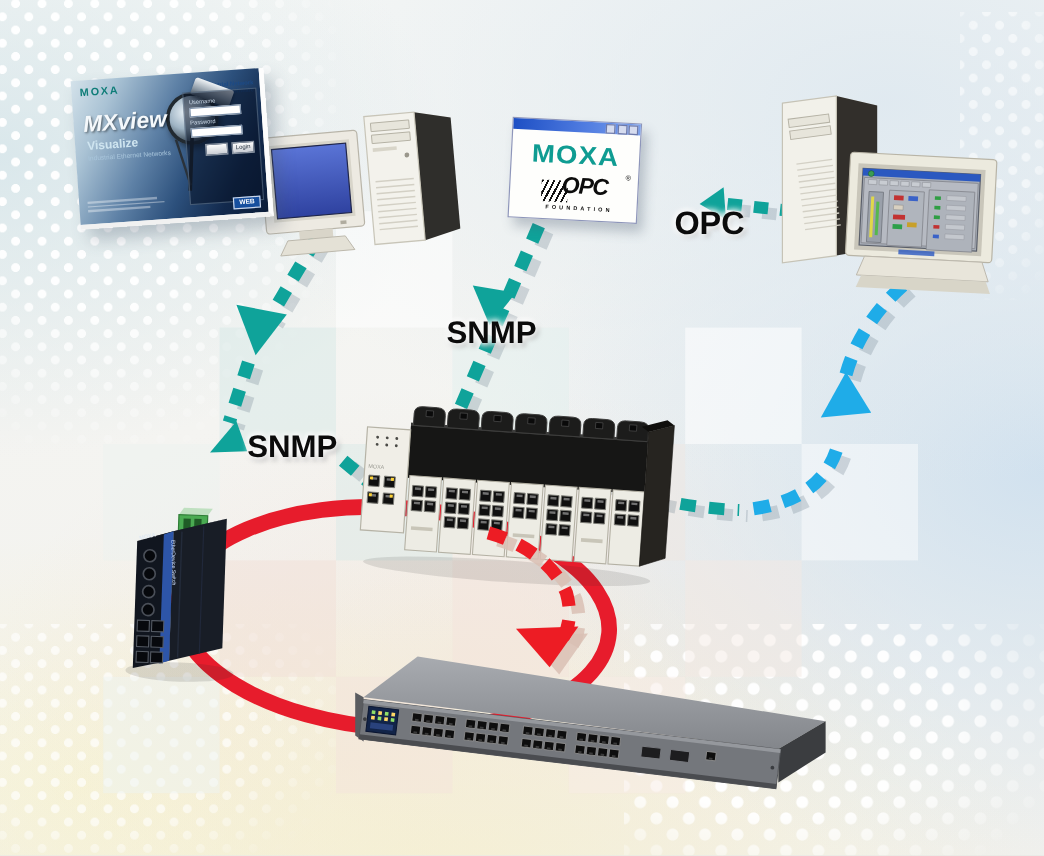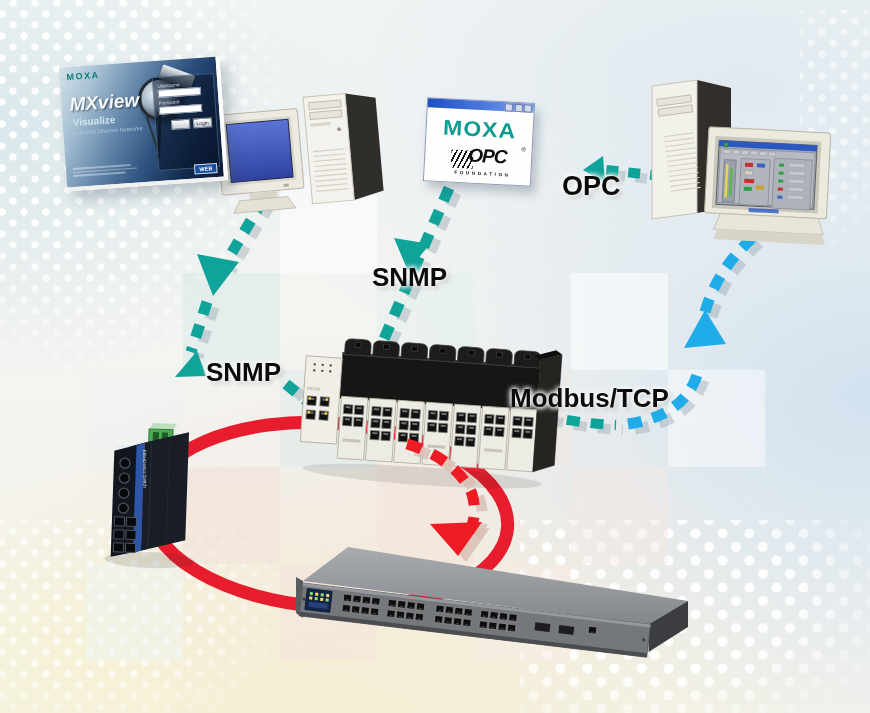--- a/index.html
+++ b/index.html
@@ -482,15 +482,14 @@
     </g>
     <g>
       <path d="M407,444 C436,452 462,470 472,494 C477,512 474,526 466,536" fill="none" stroke="#ED1C24" stroke-width="11" stroke-dasharray="15 12"></path>
       <polygon points="430,524 482,522 458,556" fill="#ED1C24"></polygon>
     </g>
   </svg>
 
   <div class="proto-label" style="left:206px;top:357px;">SNMP</div>
   <div class="proto-label" style="left:372px;top:262px;">SNMP</div>
   <div class="proto-label" style="left:562px;top:171px;font-size:27px;">OPC</div>
-  <div class="proto-label" style="left:510px;top:383px;">Modbus/TCP</div>
 
 </div>
 
 </body></html>

